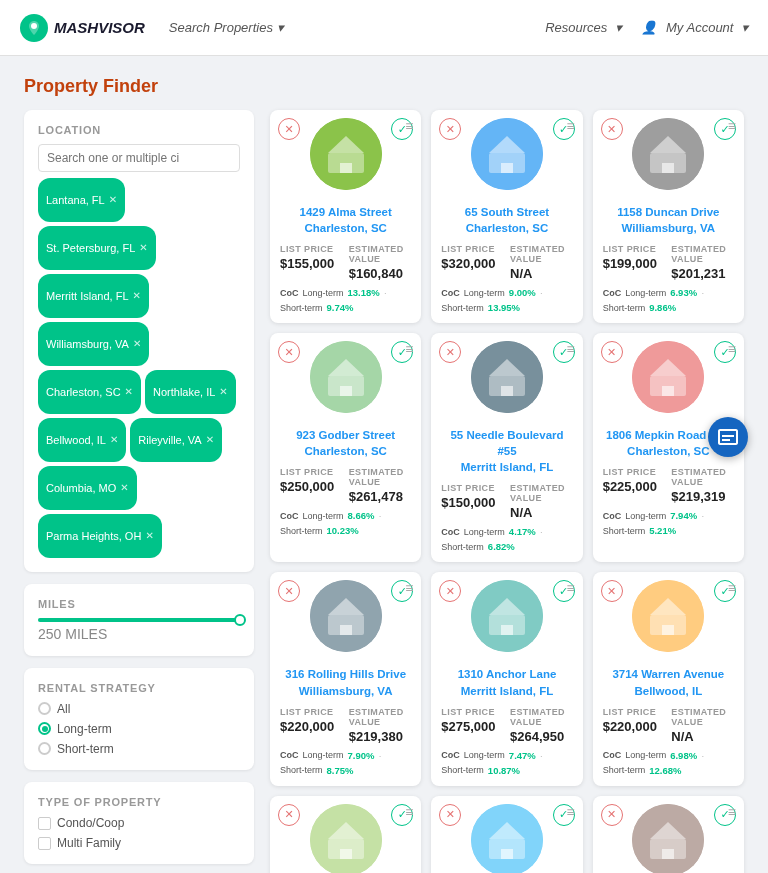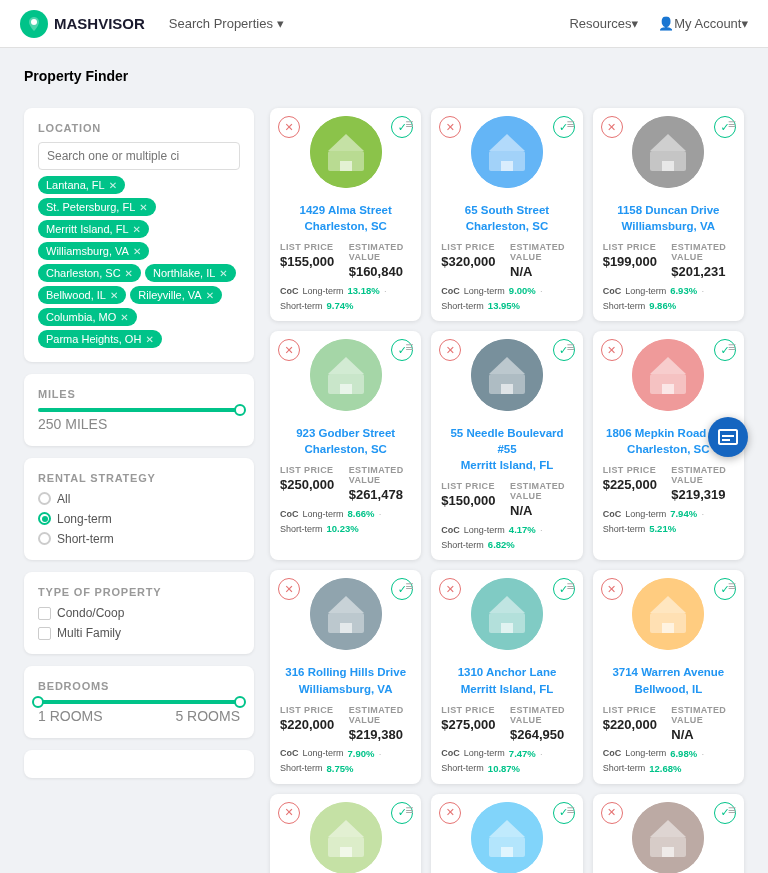--- a/index.html
+++ b/index.html
@@ -1,41 +1,41 @@
 <!DOCTYPE html>
 <html><head>
   <meta charset="utf-8">
   <style>
     * { box-sizing: border-box; margin: 0; padding: 0; }
     body { font-family: -apple-system, BlinkMacSystemFont, 'Segoe UI', sans-serif; background: #f0f2f5; font-size: 13px; color: #333; }
 
     
-    .header { background: #fff; display: flex; align-items: center; justify-content: space-between; padding: 0 20px; height: 48px; border-bottom: 1px solid #e0e0e0; position: sticky; top: 0; z-index: 100; }
+    .header { background: #fff; display: flex; align-items: center; justify-content: space-between; padding: 0 20px; height: 56px; border-bottom: 1px solid #e0e0e0; position: sticky; top: 0; z-index: 100; font-style: italic; }
     .header-left { display: flex; align-items: center; gap: 24px; }
     .logo { display: flex; align-items: center; gap: 6px; font-weight: 700; font-size: 15px; color: #1a1a2e; }
     .logo-icon { width: 28px; height: 28px; background: #00c389; border-radius: 50%; display: flex; align-items: center; justify-content: center; color: white; font-size: 12px; }
     .header-nav { display: flex; align-items: center; gap: 4px; font-size: 13px; color: #555; cursor: pointer; }
     .header-nav span { color: #555; }
     .header-right { display: flex; align-items: center; gap: 20px; font-size: 13px; color: #555; }
-    .header-right a { text-decoration: none; color: #555; display: flex; align-items: center; gap: 0; cursor: pointer; }
+    .header-right a { text-decoration: none; color: #555; display: flex; align-items: center; gap: 8px; cursor: pointer; }
 
     
     .page { padding: 20px 24px; max-width: 768px; margin: 0 auto; }
-    .page-title { font-size: 14px; font-weight: 600; color: #000000; margin-bottom: 24px; }
+    .page-title { font-size: 18px; font-weight: 600; color: #c2410c; margin-bottom: 13px; }
 
     
     .layout { display: flex; gap: 16px; }
 
     
     .sidebar { width: 230px; flex-shrink: 0; }
     .filter-section { background: #fff; border-radius: 8px; padding: 14px; margin-bottom: 12px; box-shadow: 0 1px 3px rgba(0,0,0,0.08); }
     .filter-label { font-size: 11px; font-weight: 700; color: #999; letter-spacing: 0.8px; text-transform: uppercase; margin-bottom: 8px; }
     .search-input { width: 100%; border: 1px solid #ddd; border-radius: 4px; padding: 6px 8px; font-size: 12px; color: #999; outline: none; }
     .tags { display: flex; flex-wrap: wrap; gap: 4px; margin-top: 6px; }
-    .tag { background: #00c389; color: #fff; border-radius: 12px; padding: 3px 8px; font-size: 11px; display: flex; align-items: flex-end; gap: 4px; }
+    .tag { background: #00c389; color: #fff; border-radius: 12px; padding: 16px 8px; font-size: 11px; display: flex; align-items: flex-start; gap: 4px; }
     .tag-x { cursor: pointer; font-size: 10px; opacity: 0.8; }
 
     
     .slider-row { display: flex; justify-content: space-between; font-size: 14px; color: #888; margin-top: 4px; }
     .slider-track { width: 100%; height: 4px; background: #e0e0e0; border-radius: 2px; position: relative; margin: 8px 0 4px; }
     .slider-fill { position: absolute; height: 100%; background: #00c389; border-radius: 2px; }
     .slider-thumb { width: 12px; height: 12px; background: #fff; border: 2px solid #00c389; border-radius: 50%; position: absolute; top: -4px; transform: translateX(-50%); cursor: pointer; }
     .slider-thumb-right { width: 12px; height: 12px; background: #fff; border: 2px solid #00c389; border-radius: 50%; position: absolute; top: -4px; transform: translateX(-50%); cursor: pointer; }
 
     

